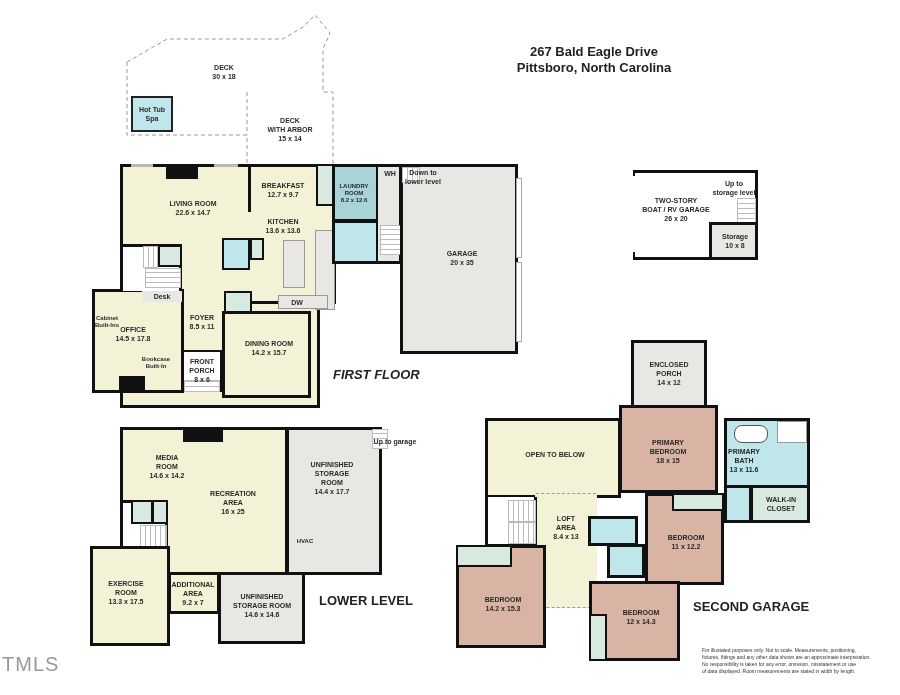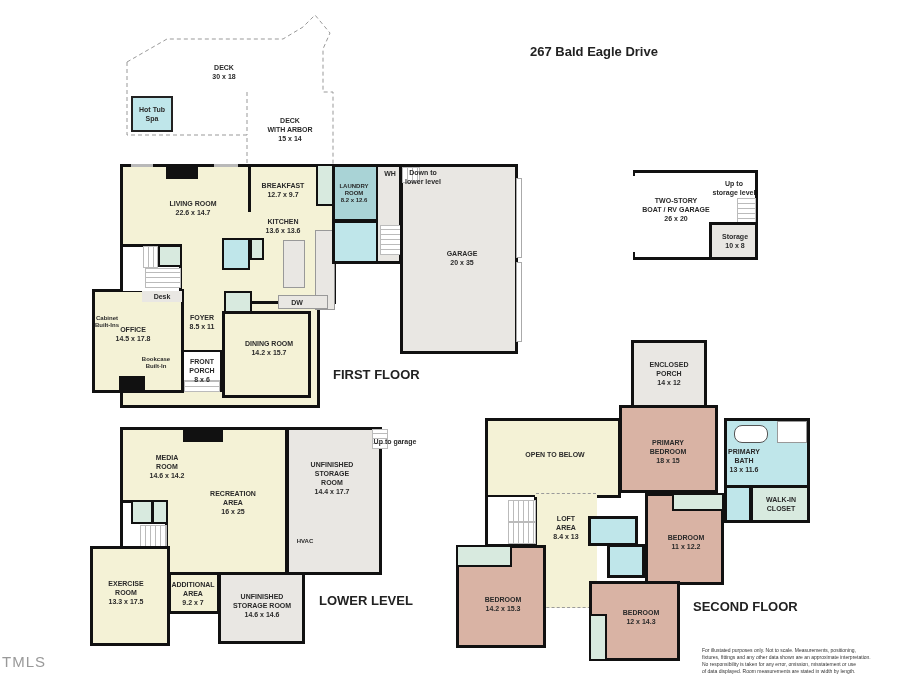--- a/index.html
+++ b/index.html
@@ -16,28 +16,29 @@
   .p{background:#d9b3a4;}
   .w{background:#fff;}
   .dash{position:absolute;border:1px dashed #9a9a9a;box-sizing:border-box;}
   .title{position:absolute;font-weight:bold;font-size:13px;line-height:16px;text-align:center;}
   .floorlbl{position:absolute;font-weight:bold;font-size:13px;color:#222;}
   .stairs{position:absolute;background:repeating-linear-gradient(90deg,#fff 0 4px,#bbb 4px 5px);border:1px solid #bbb;box-sizing:border-box;}
   .stairsh{position:absolute;background:repeating-linear-gradient(0deg,#fff 0 4px,#bbb 4px 5px);border:1px solid #bbb;box-sizing:border-box;}
   .fire{position:absolute;background:#111;}
   .win{position:absolute;background:#b9b9b9;}
   .disc{position:absolute;font-size:5px;line-height:7px;color:#333;white-space:nowrap;}
-  .tmls{position:absolute;font-size:15px;color:#999;letter-spacing:1px;font-weight:normal;}
+  .tmls{position:absolute;font-size:20px;color:#999;letter-spacing:1px;font-weight:normal;}
   .tub{position:absolute;border:1px solid #555;border-radius:8px;background:#fff;}
 </style>
 </head>
 <body>
 
 <div class="title" style="left:494px;top:44px;width:200px;">
   <div>267 Bald Eagle Drive</div>
+  <div>Pittsboro, North Carolina</div>
 </div>
 
 <div>
 
   <svg class="abs" style="left:120px;top:15px;" width="220" height="150">
     <polyline points="7,47 47,24 163,24 183,12 195,0 210,18 203,34 203,77 213,77 213,150" fill="none" stroke="#999" stroke-dasharray="4,3" stroke-width="1"></polyline>
     <polyline points="7,47 7,120 127,120 127,150" fill="none" stroke="#999" stroke-dasharray="4,3" stroke-width="1"></polyline>
     <line x1="127" y1="77" x2="127" y2="120" stroke="#999" stroke-dasharray="4,3"></line>
   </svg>
   <div class="lbl" style="left:224px;top:72px;">
@@ -134,21 +135,21 @@
   </div>
   <div class="lbl" style="left:202px;top:370px;">
     <span class="n">FRONT</span>
     <span class="n">PORCH</span>
     <span class="d">8 x 6</span>
   </div>
   <div class="lbl" style="left:269px;top:348px;">
     <span class="n">DINING ROOM</span>
     <span class="d">14.2 x 15.7</span>
   </div>
-  <div class="floorlbl" style="left:333px;top:367px;">FIRST FLOOR</div>
+  <div class="floorlbl" style="left:333px;top:367px;font-style:italic;">FIRST FLOOR</div>
 </div>
 
 <div>
   <div class="room w" style="left:633px;top:170px;width:125px;height:90px;border-left:none;"></div>
   <div class="abs" style="left:633px;top:170px;width:2px;height:6px;background:#111;"></div>
   <div class="abs" style="left:633px;top:252px;width:2px;height:8px;background:#111;"></div>
   <div class="stairsh" style="left:737px;top:198px;width:19px;height:26px;"></div>
   <div class="room g" style="left:709px;top:222px;width:49px;height:38px;"></div>
   <div class="lbl" style="left:676px;top:209px;">
     <span class="n">TWO-STORY</span>
@@ -267,21 +268,21 @@
     <span class="d">11 x 12.2</span>
   </div>
   <div class="lbl" style="left:503px;top:604px;">
     <span class="n">BEDROOM</span>
     <span class="d">14.2 x 15.3</span>
   </div>
   <div class="lbl" style="left:641px;top:617px;">
     <span class="n">BEDROOM</span>
     <span class="d">12 x 14.3</span>
   </div>
-  <div class="floorlbl" style="left:693px;top:599px;">SECOND FLOOR</div>
+  <div class="floorlbl" style="left:693px;top:599px;">SECOND GARAGE</div>
 </div>
 
 <div class="disc" style="left:702px;top:647px;">
   <div>For illustated purposes only. Not to scale. Measurements, positioning,</div>
   <div>fixtures, fittings and any other data shown are an approximate interpretation.</div>
   <div>No responsibility is taken for any error, omission, misstatement or use</div>
   <div>of data displayed. Room measurements are stated in width by length.</div>
 </div>
 
 <div class="tmls" style="left:2px;top:653px;">TMLS</div>

